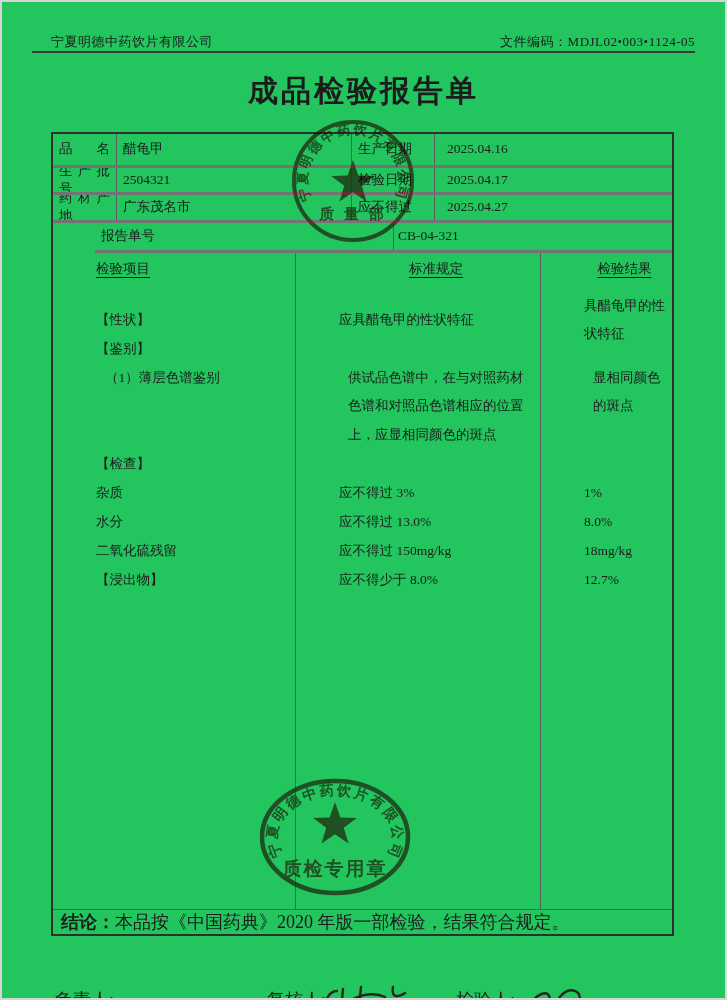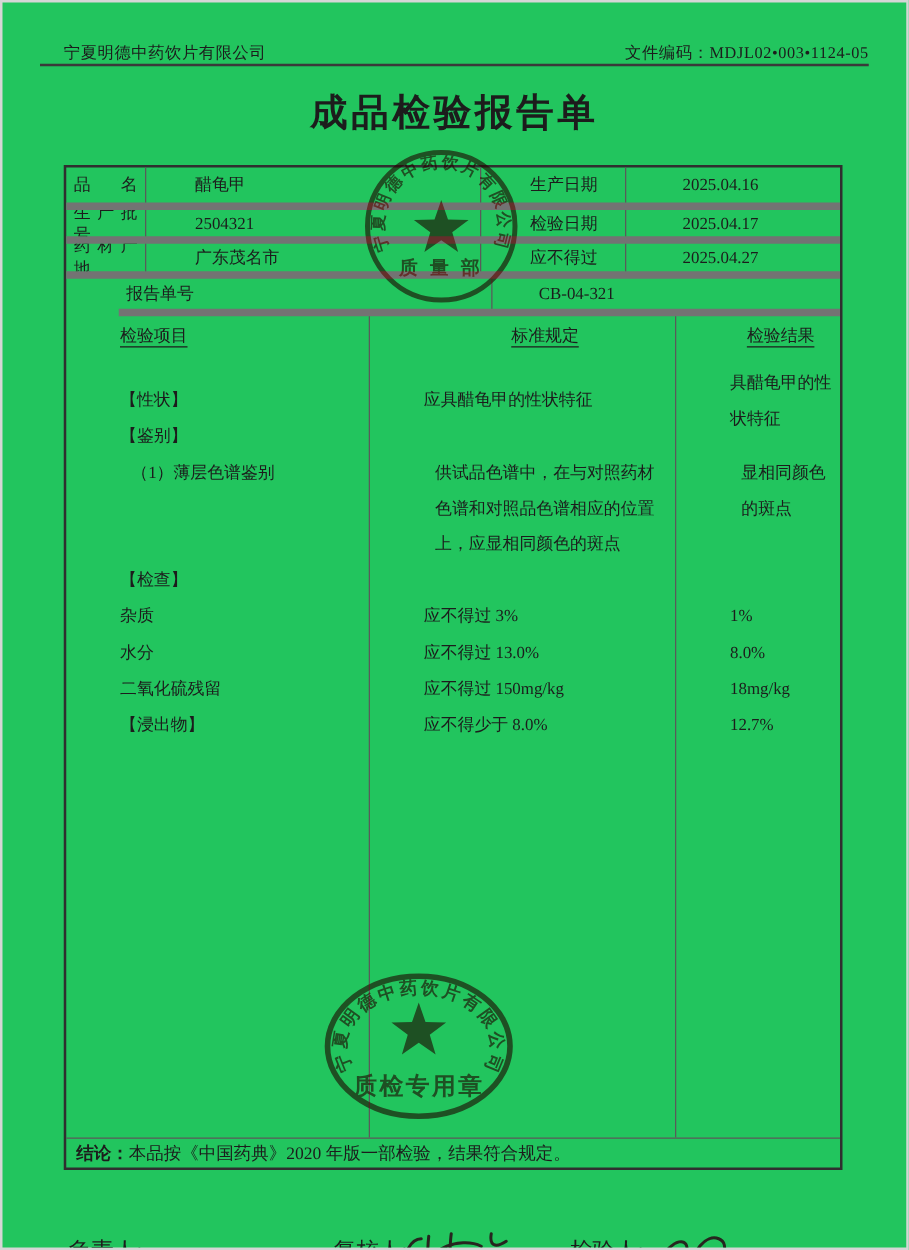--- a/index.html
+++ b/index.html
@@ -11,41 +11,41 @@
   
   .doc-header{position:absolute;top:31px;left:49px;right:30px;display:flex;
     justify-content:space-between;font-size:13px;letter-spacing:.5px;}
   .header-rule{position:absolute;top:49px;left:30px;right:30px;height:2px;background:#3a3a3a;}
   .title{position:absolute;top:70px;left:0;width:100%;text-align:center;
     font-size:30px;font-weight:bold;letter-spacing:3px;line-height:38px;}
   
   .report-table{position:absolute;left:49px;top:130px;width:623px;height:804px;
     border:2px solid #2f2f2f;box-sizing:border-box;display:flex;flex-direction:column;
     font-size:13.5px;background:transparent;}
-  .irow{display:flex;box-sizing:border-box;border-bottom:6px solid #737373;gap:33px;}
+  .irow{display:flex;box-sizing:border-box;border-bottom:3px solid #737373;}
   .icell{box-sizing:border-box;display:flex;align-items:center;padding:0 6px;overflow:hidden;}
   .rline{border-right:1px solid #5a5a5a;}
   .jlabel{width:100%;text-align:justify;text-align-last:justify;}
   .w-l1{width:64px;} .w-v1{width:235px;} .w-l2{width:83px;} .w-v2{flex:1;}
   .w-rl{width:299px;} .w-rv{flex:1;}
   .h-r1{height:34px;} .h-r2{height:27px;} .h-r3{height:28px;} .h-r4{height:30px;margin-left:42px;}
   
   .main-zone{display:flex;height:657px;box-sizing:border-box;}
   .mcol{box-sizing:border-box;display:flex;flex-direction:column;margin-left:36px;}
   .mcol1{width:207px;} .mcol2{width:209px;} .mcol3{flex:1;}
   .mhead{height:53px;box-sizing:border-box;padding-top:7px;}
   .mhead .u{text-decoration:underline;text-underline-offset:4px;}
   .mhead.left{padding-left:7px;} .mhead.center{text-align:center;}
   .mrow{box-sizing:border-box;display:flex;align-items:center;padding:0 7px;line-height:28.5px;}
   .mrow.tall{align-items:flex-start;}
   .h29{height:29px;} .h86{height:86px;padding-left:16px;}
   .para{line-height:28.5px;}
   
   .conclusion{flex:1;border-top:1px solid #5a5a5a;box-sizing:border-box;
-    display:flex;align-items:center;padding:0 8px;font-size:14px;}
+    display:flex;align-items:flex-start;padding:0 8px;font-size:18px;}
   .conclusion b{font-weight:bold;}
   
   .sign-row{position:absolute;left:49px;top:981px;width:623px;height:60px;font-size:18px;}
   .sign-label{position:absolute;top:5px;}
   .sig-svg{position:absolute;}
   .sig-path{stroke:#26251f;stroke-width:2.4;fill:none;stroke-linecap:round;stroke-linejoin:round;}
   
   .stamp{position:absolute;mix-blend-mode:multiply;opacity:.82;}
   .stamp .ring{fill:none;stroke:#d6453a;}
   .stamp text{fill:#d6453a;}

